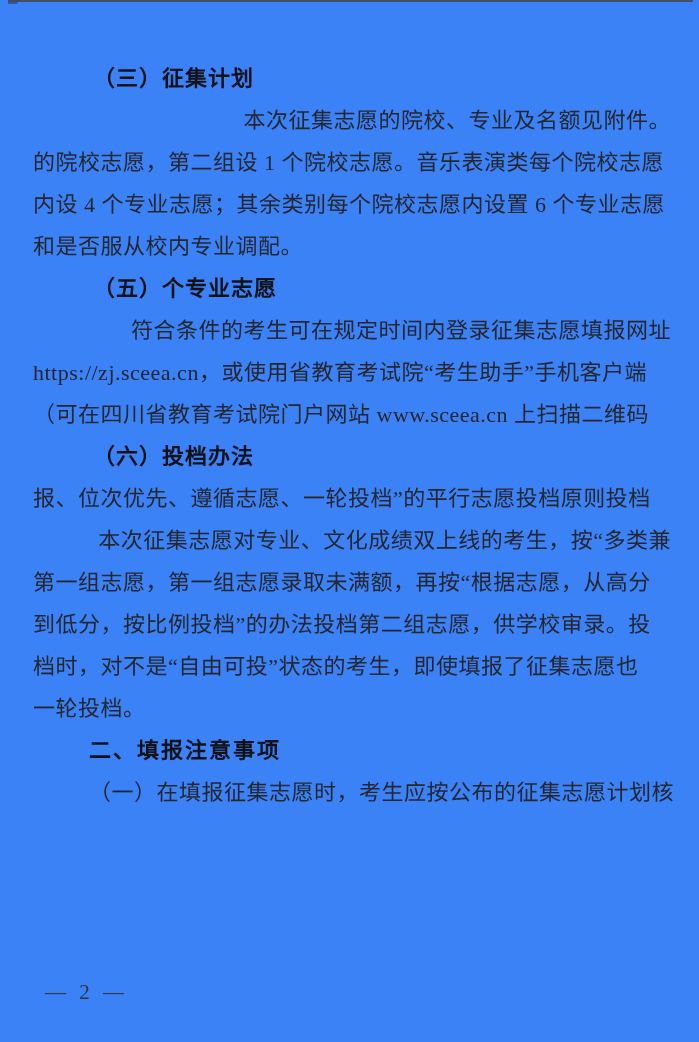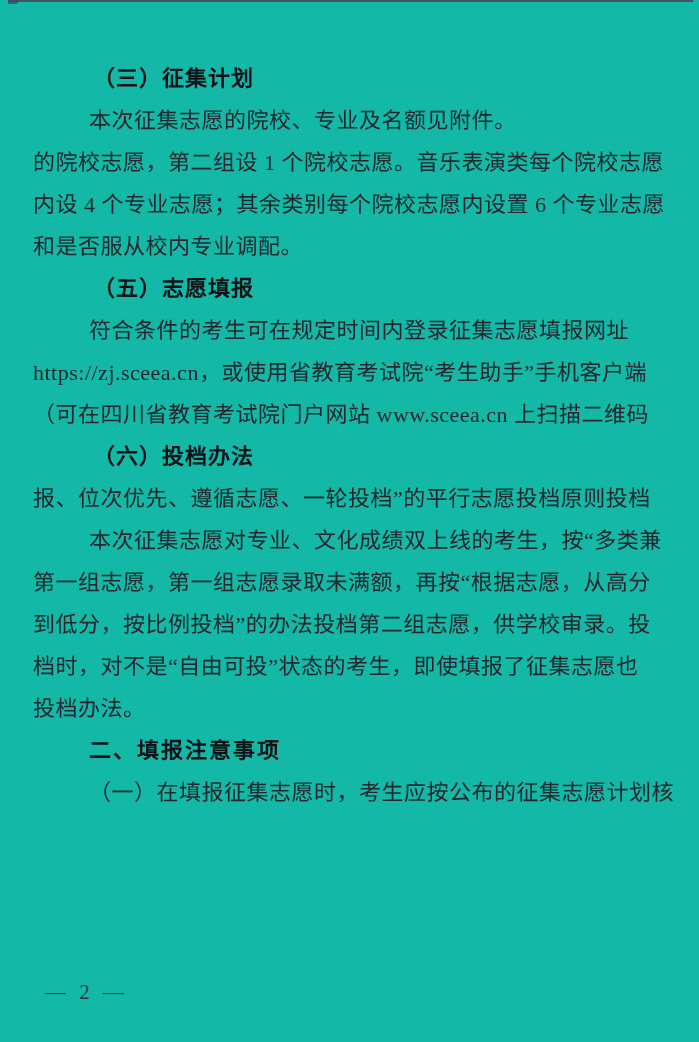--- a/index.html
+++ b/index.html
@@ -42,20 +42,21 @@
   .block {
     height: 42px;
     line-height: 42px;
     font-size: 22px;
     letter-spacing: 0.5px;
     color: #26262e;
     white-space: nowrap;
   }
   .block.indent {
     padding-left: 56px;
+    text-align: right;
   }
   .kai-heading {
     font-weight: bold;
     color: #111118;
     padding-left: 60px;
     letter-spacing: 1px;
   }
   .hei-heading {
     font-weight: bold;
     font-family: "Liberation Sans", "DejaVu Sans", sans-serif;
@@ -70,40 +71,40 @@
     font-size: 21px;
     line-height: 24px;
     color: #33333d;
     letter-spacing: 4px;
     font-family: "Liberation Serif", "DejaVu Serif", serif;
   }
 </style>
 </head>
 <body>
 
-<div class="page" style="background: #14b8a6;">
+<div class="page" style="background: #3b82f6;">
   <div class="scan-line" style="background: rgb(69, 69, 79);"></div>
   <div class="scan-tick"></div>
 
   <div class="content">
 
   <div class="block kai-heading">（三）征集计划</div>
       <div class="block  indent">本次征集志愿的院校、专业及名额见附件。</div>
       <div class="block ">的院校志愿，第二组设 1 个院校志愿。音乐表演类每个院校志愿</div>
       <div class="block ">内设 4 个专业志愿；其余类别每个院校志愿内设置 6 个专业志愿</div>
       <div class="block ">和是否服从校内专业调配。</div>
-      <div class="block kai-heading">（五）志愿填报</div>
+      <div class="block kai-heading">（五）个专业志愿</div>
       <div class="block  indent">符合条件的考生可在规定时间内登录征集志愿填报网址</div>
       <div class="block ">https://zj.sceea.cn，或使用省教育考试院“考生助手”手机客户端</div>
       <div class="block ">（可在四川省教育考试院门户网站 www.sceea.cn 上扫描二维码</div>
       <div class="block kai-heading">（六）投档办法</div>
       <div class="block ">报、位次优先、遵循志愿、一轮投档”的平行志愿投档原则投档</div>
       <div class="block  indent">本次征集志愿对专业、文化成绩双上线的考生，按“多类兼</div>
       <div class="block ">第一组志愿，第一组志愿录取未满额，再按“根据志愿，从高分</div>
       <div class="block ">到低分，按比例投档”的办法投档第二组志愿，供学校审录。投</div>
       <div class="block ">档时，对不是“自由可投”状态的考生，即使填报了征集志愿也</div>
-      <div class="block ">投档办法。</div>
+      <div class="block ">一轮投档。</div>
       <div class="block hei-heading">二、填报注意事项</div>
       <div class="block  indent">（一）在填报征集志愿时，考生应按公布的征集志愿计划核</div>
     </div>
 
   <div class="footer">— 2 —</div>
 </div>
 
 </body></html>

